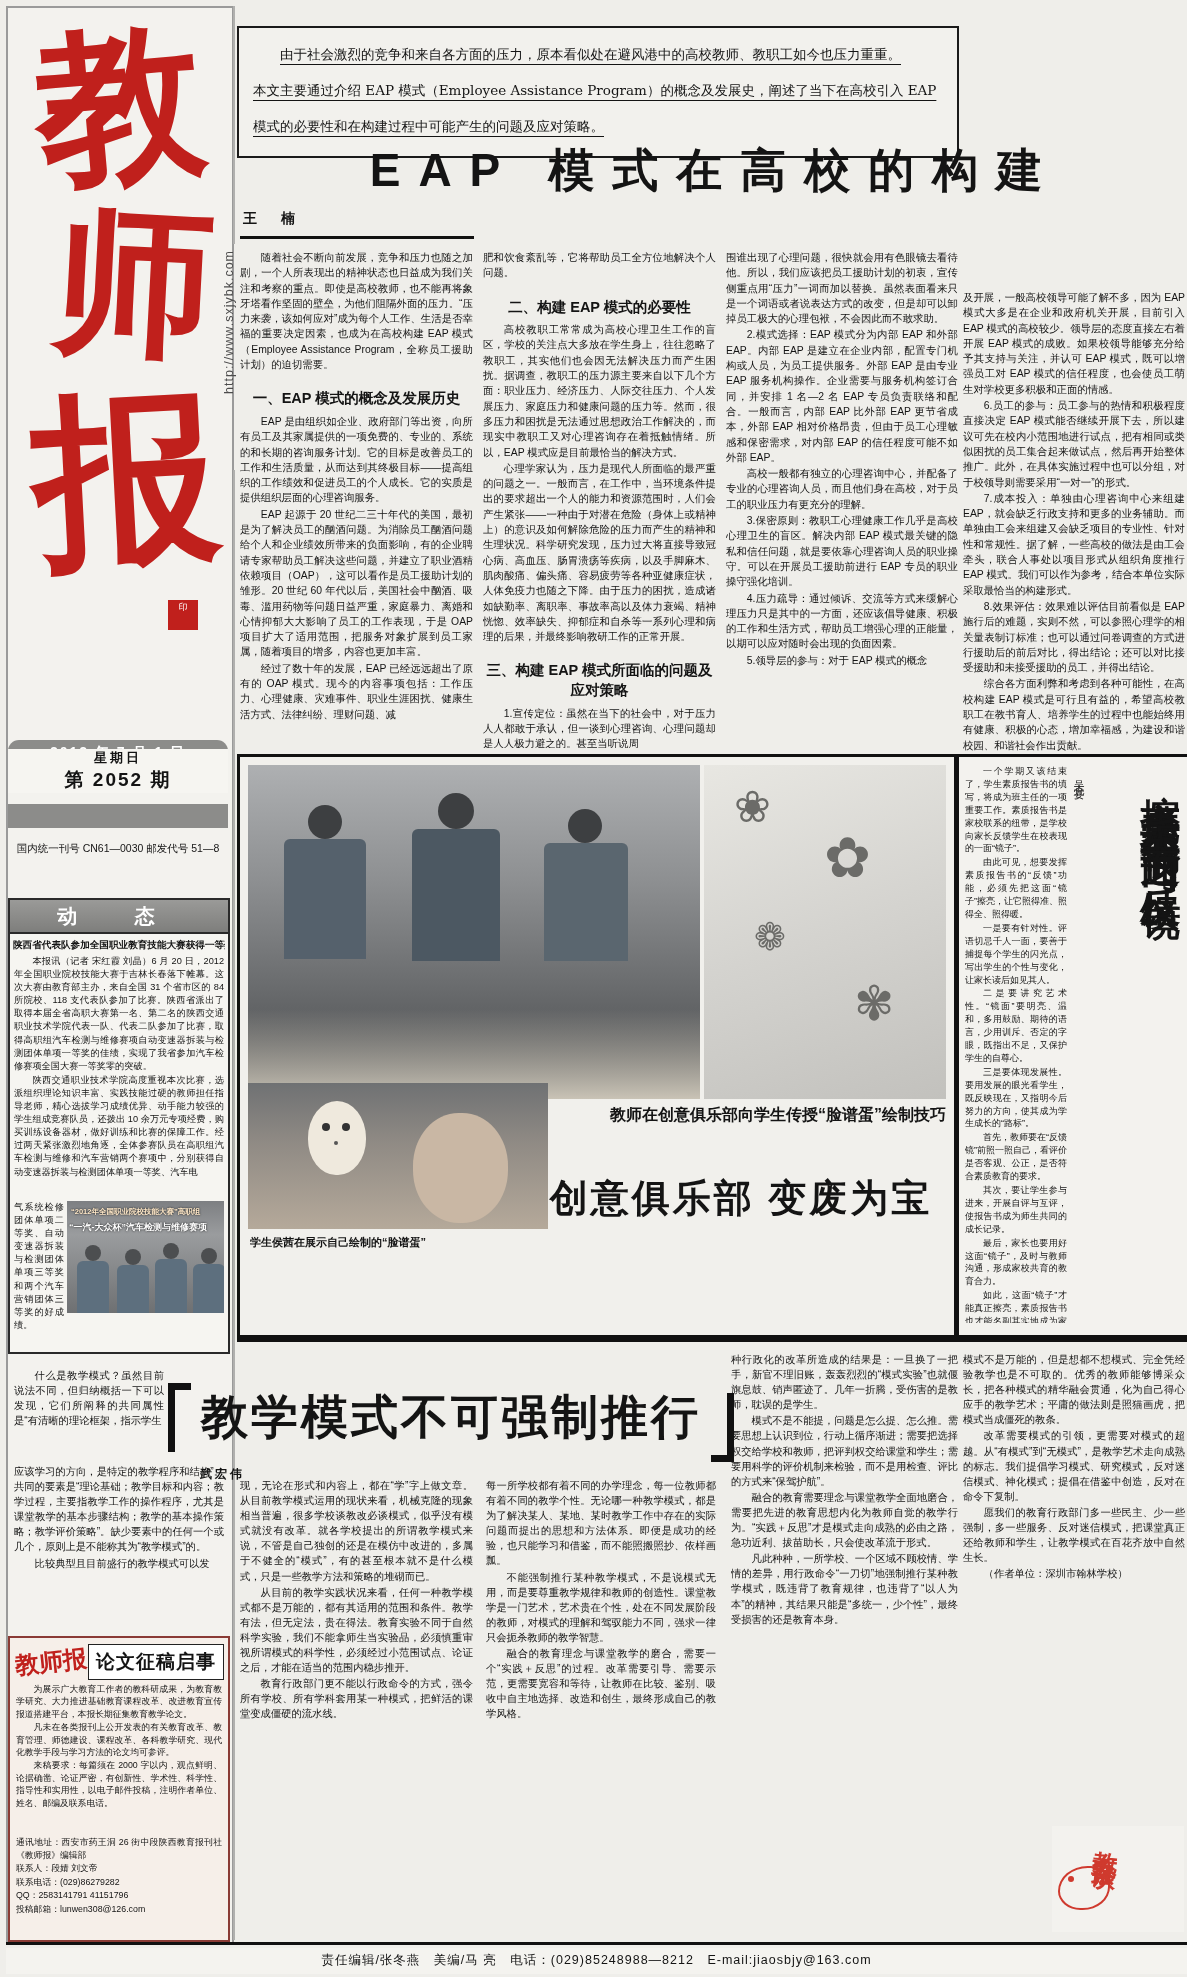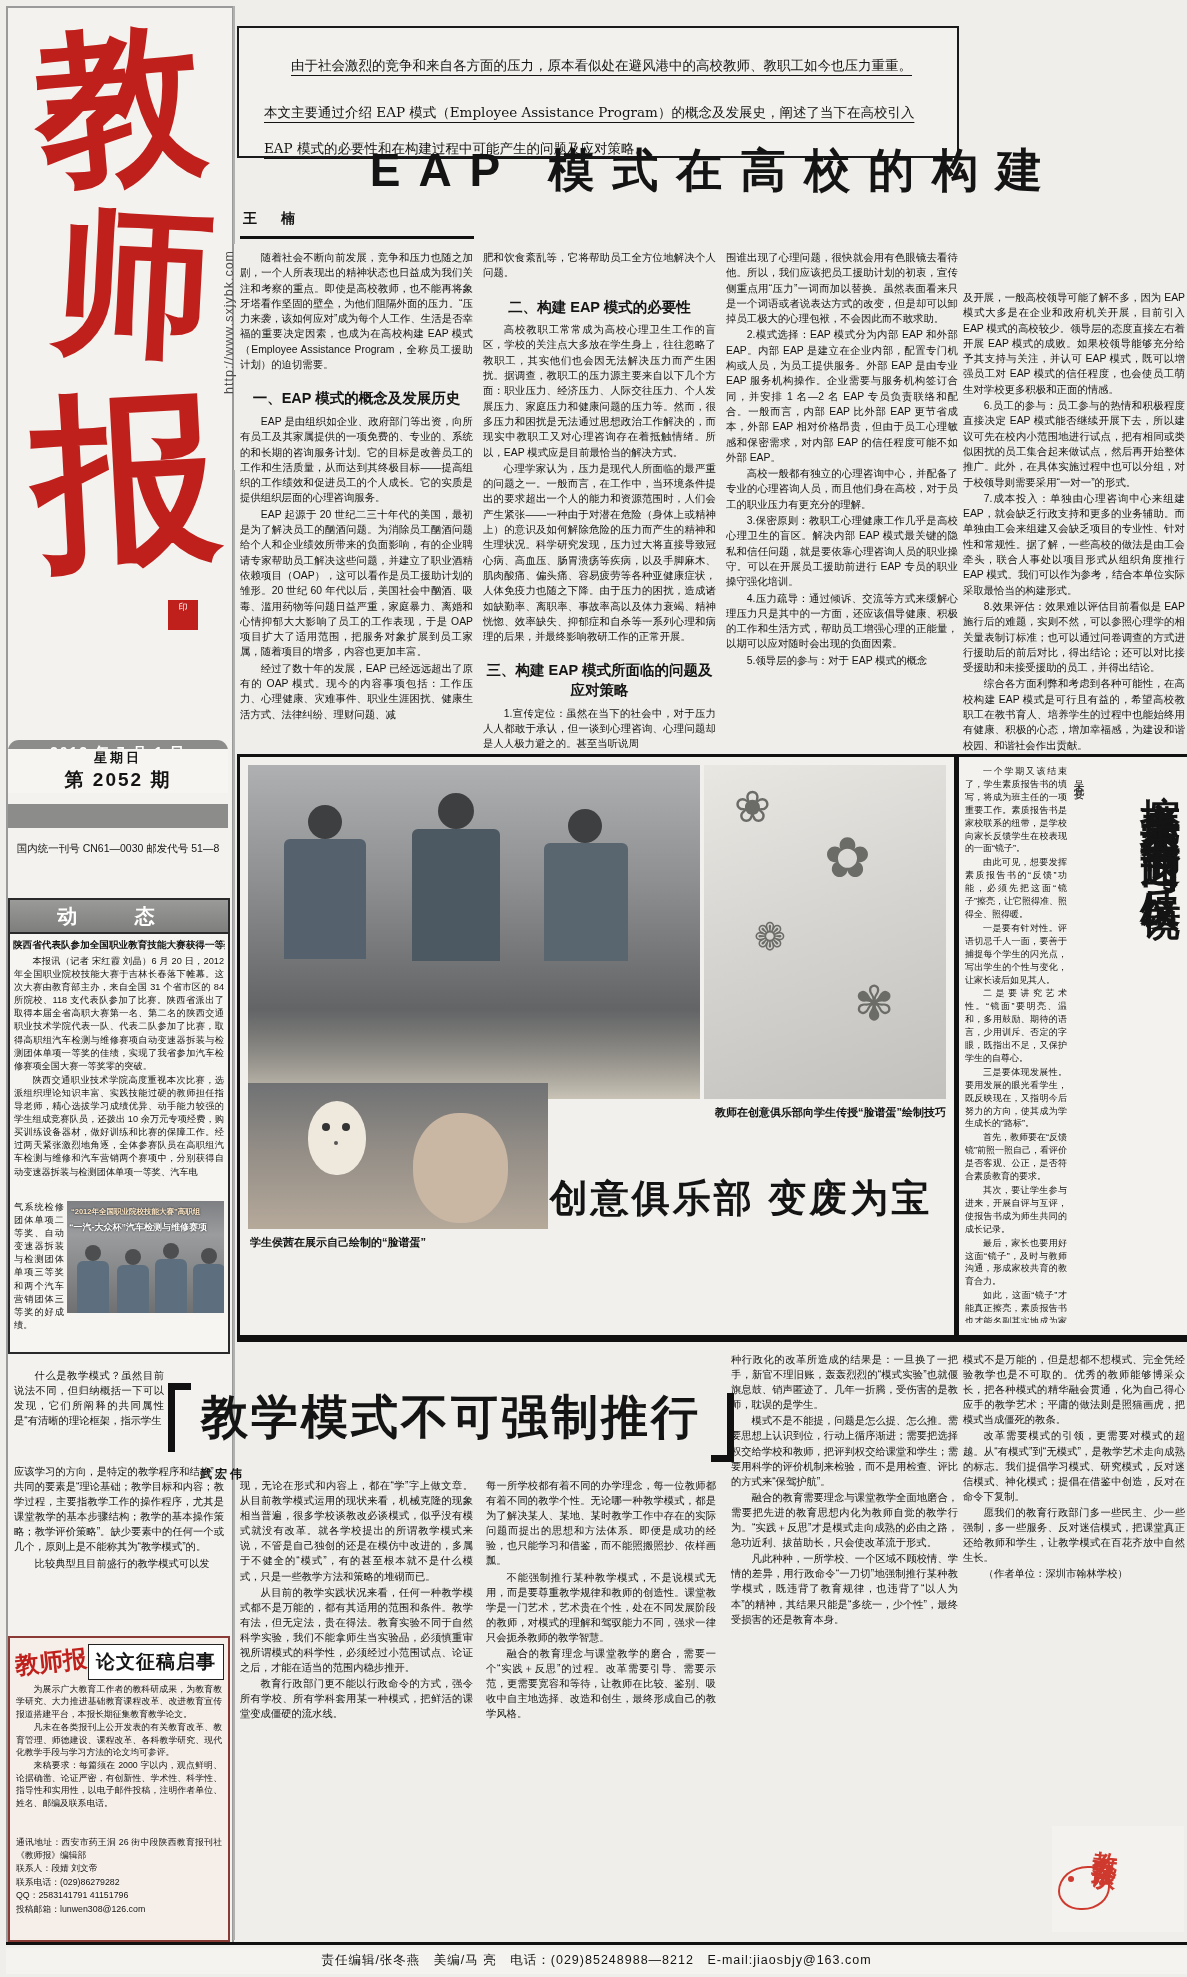--- a/index.html
+++ b/index.html
@@ -43,40 +43,40 @@
   .papers-row{display:flex;align-items:center;margin:6px 4px 2px 4px;}
   .papers-script{color:#c0201c;font-family:"DejaVu Serif",serif;font-weight:bold;font-size:24px;
                  transform:rotate(-6deg);width:74px;text-align:center;}
   .papers-title{flex:1;border:1.5px solid #222;text-align:center;font-size:19px;font-weight:bold;
                 letter-spacing:1px;padding:4px 0;background:#fff;}
   .papers-body{font-size:8.8px;line-height:12.4px;margin:3px 6px;height:150px;overflow:hidden;}
   .papers-contacts{font-size:8.8px;line-height:12.6px;margin:0 6px;}
   
   .introbox{position:absolute;left:237px;top:26px;width:690px;height:112px;border:2px solid #1a1a1a;
             padding:8px 14px;background:#f2f1ed;}
-  .intro-p{font-family:"DejaVu Serif",serif;font-size:13.5px;line-height:36px;margin:11px;
+  .intro-p{font-family:"DejaVu Serif",serif;font-size:13.5px;line-height:36px;margin:0;
            text-decoration:underline;text-underline-offset:5px;}
   .headline{position:absolute;left:250px;top:140px;width:930px;text-align:center;
             font-size:46px;font-weight:bold;letter-spacing:18px;white-space:nowrap;}
   .byline{position:absolute;left:243px;top:210px;font-size:14px;font-weight:bold;letter-spacing:10px;}
   .byrule{position:absolute;left:240px;top:236px;width:234px;height:3px;background:#111;}
   .acol{position:absolute;top:250px;height:498px;overflow:hidden;font-size:10.4px;line-height:15.3px;}
   .acol .h{font-size:14.5px;margin-top:17px;}
   #eap-c1{left:240px;width:233px;}
   #eap-c2{left:483px;width:233px;}
   #eap-c3{left:726px;width:232px;}
   #eap-c4{left:963px;width:222px;margin-top:40px;}
   
   .feature{position:absolute;left:237px;top:754px;width:714px;height:578px;border:3px solid #111;background:#f1f0ec;}
   .photo-main{position:absolute;left:8px;top:8px;width:452px;height:334px;overflow:hidden;
               background:linear-gradient(180deg,#aeb0b2 0%,#8d8f91 35%,#606264 75%,#454749 100%);}
   .photo-art{position:absolute;left:464px;top:8px;width:242px;height:334px;overflow:hidden;
              background:linear-gradient(160deg,#e8e7e2 0%,#d4d3cf 50%,#c2c1bd 100%);color:#6b6b68;}
   .flower{position:absolute;font-size:44px;}
-  .cap-right{position:absolute;left:330px;top:348px;width:376px;text-align:right;font-size:11px;font-weight:bold;}
+  .cap-right{position:absolute;left:330px;top:348px;width:376px;text-align:right;font-size:16px;font-weight:bold;}
   .photo-egg{position:absolute;left:8px;top:326px;width:300px;height:146px;overflow:hidden;
              background:linear-gradient(180deg,#6f7173 0%,#8f8a84 40%,#b5a99a 100%);}
   .egg{position:absolute;left:60px;top:18px;width:58px;height:74px;background:#efe9dd;border-radius:50% 50% 48% 48%;}
   .egg:after{content:"";position:absolute;left:14px;top:22px;width:8px;height:8px;border-radius:50%;background:#333;
              box-shadow:20px 0 0 #333, 10px 16px 0 -2px #555;}
   .face{position:absolute;right:40px;top:30px;width:95px;height:110px;background:#c9b7a4;border-radius:48%;}
   .cap-egg{position:absolute;left:10px;top:478px;width:330px;font-size:11px;font-weight:bold;}
   .feature-title{position:absolute;left:296px;top:416px;width:410px;text-align:center;
                  font-size:38px;font-weight:bold;letter-spacing:3px;white-space:nowrap;}
   .feature-text{position:absolute;left:10px;top:506px;width:694px;font-size:11px;line-height:16px;

